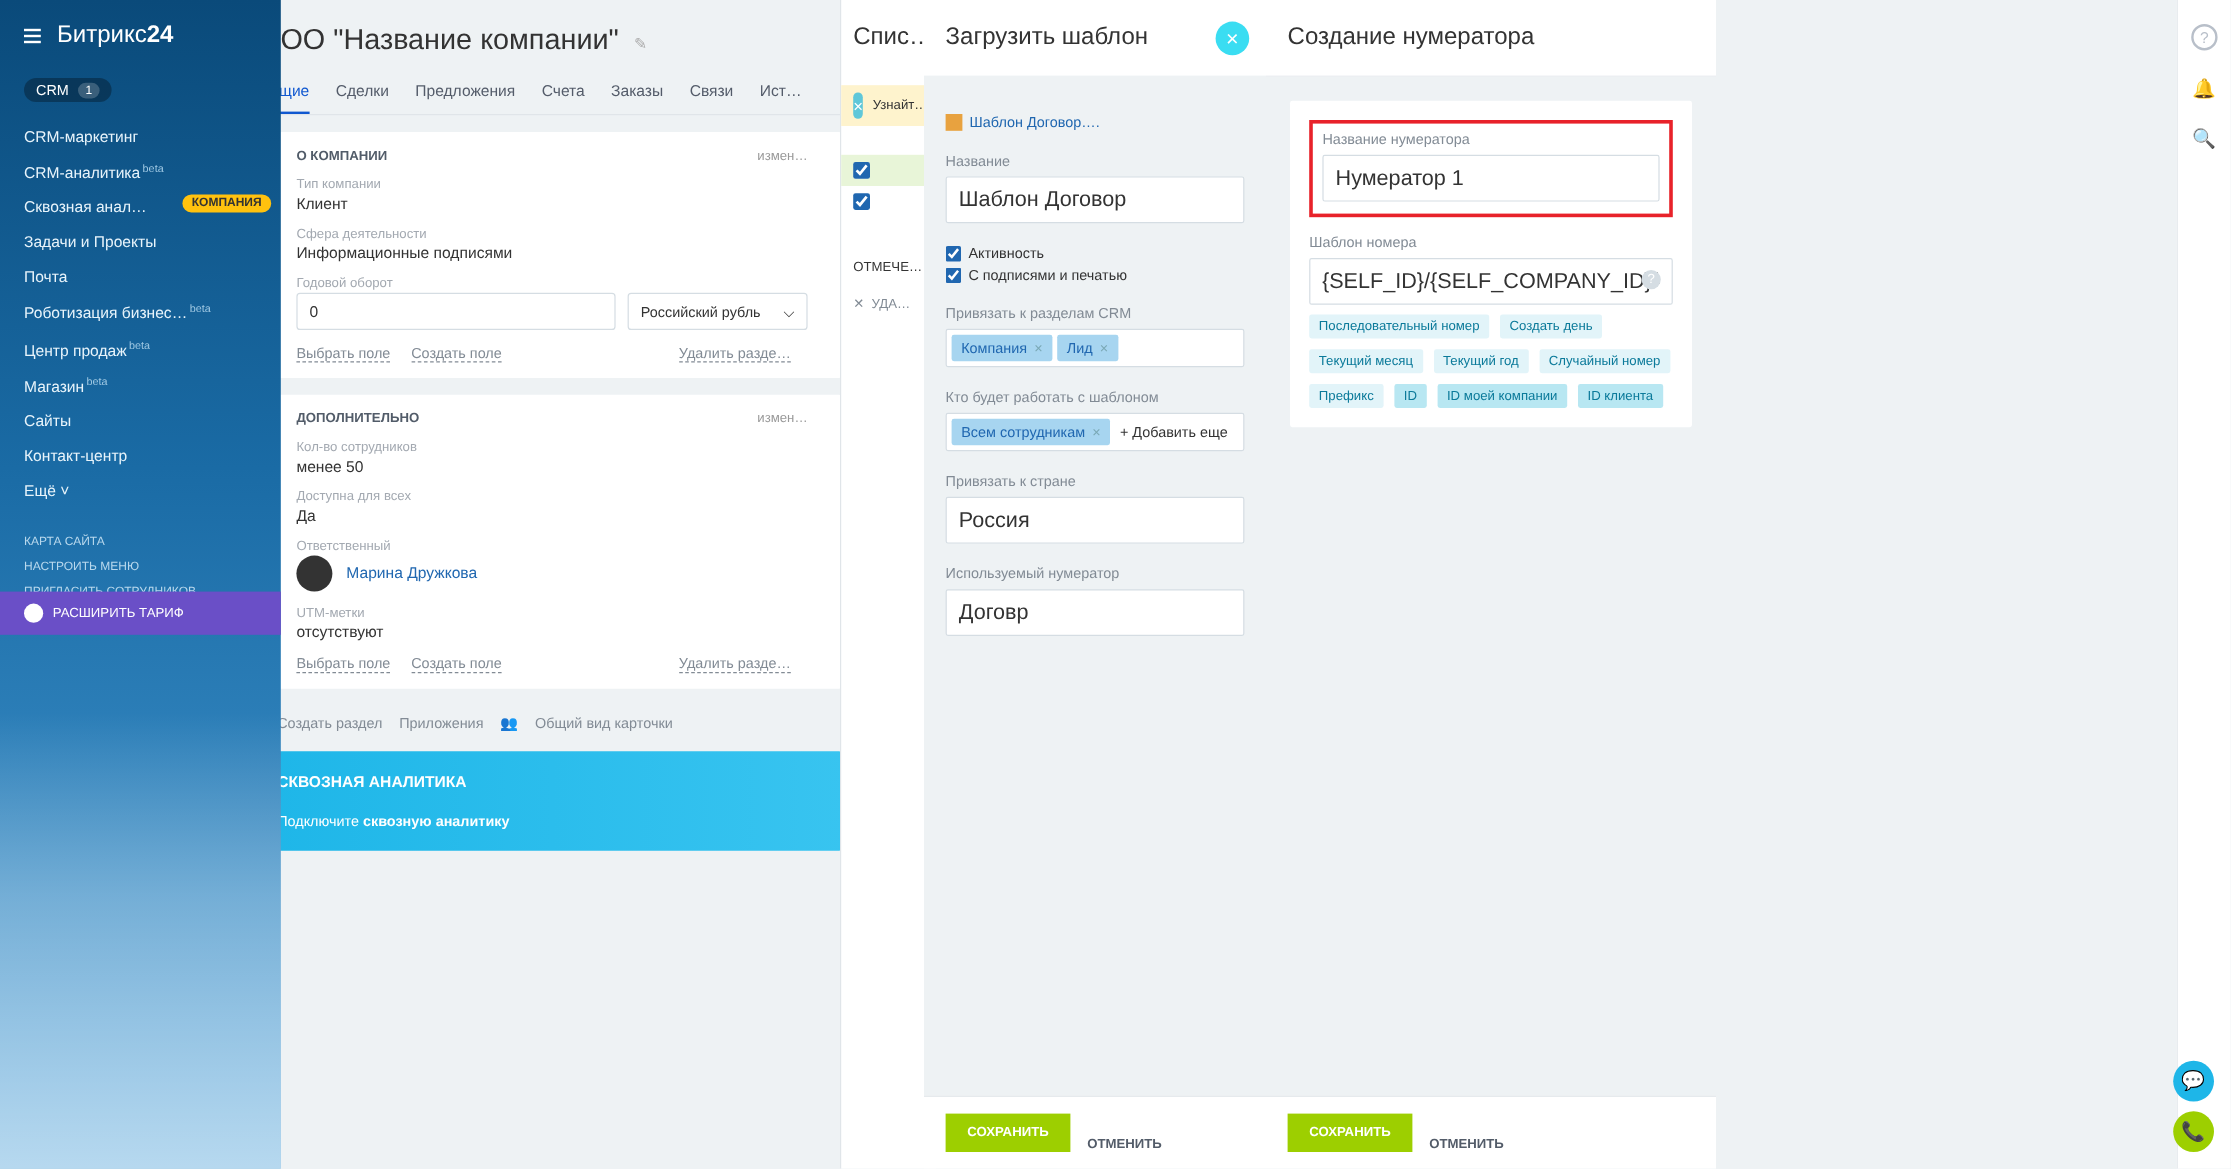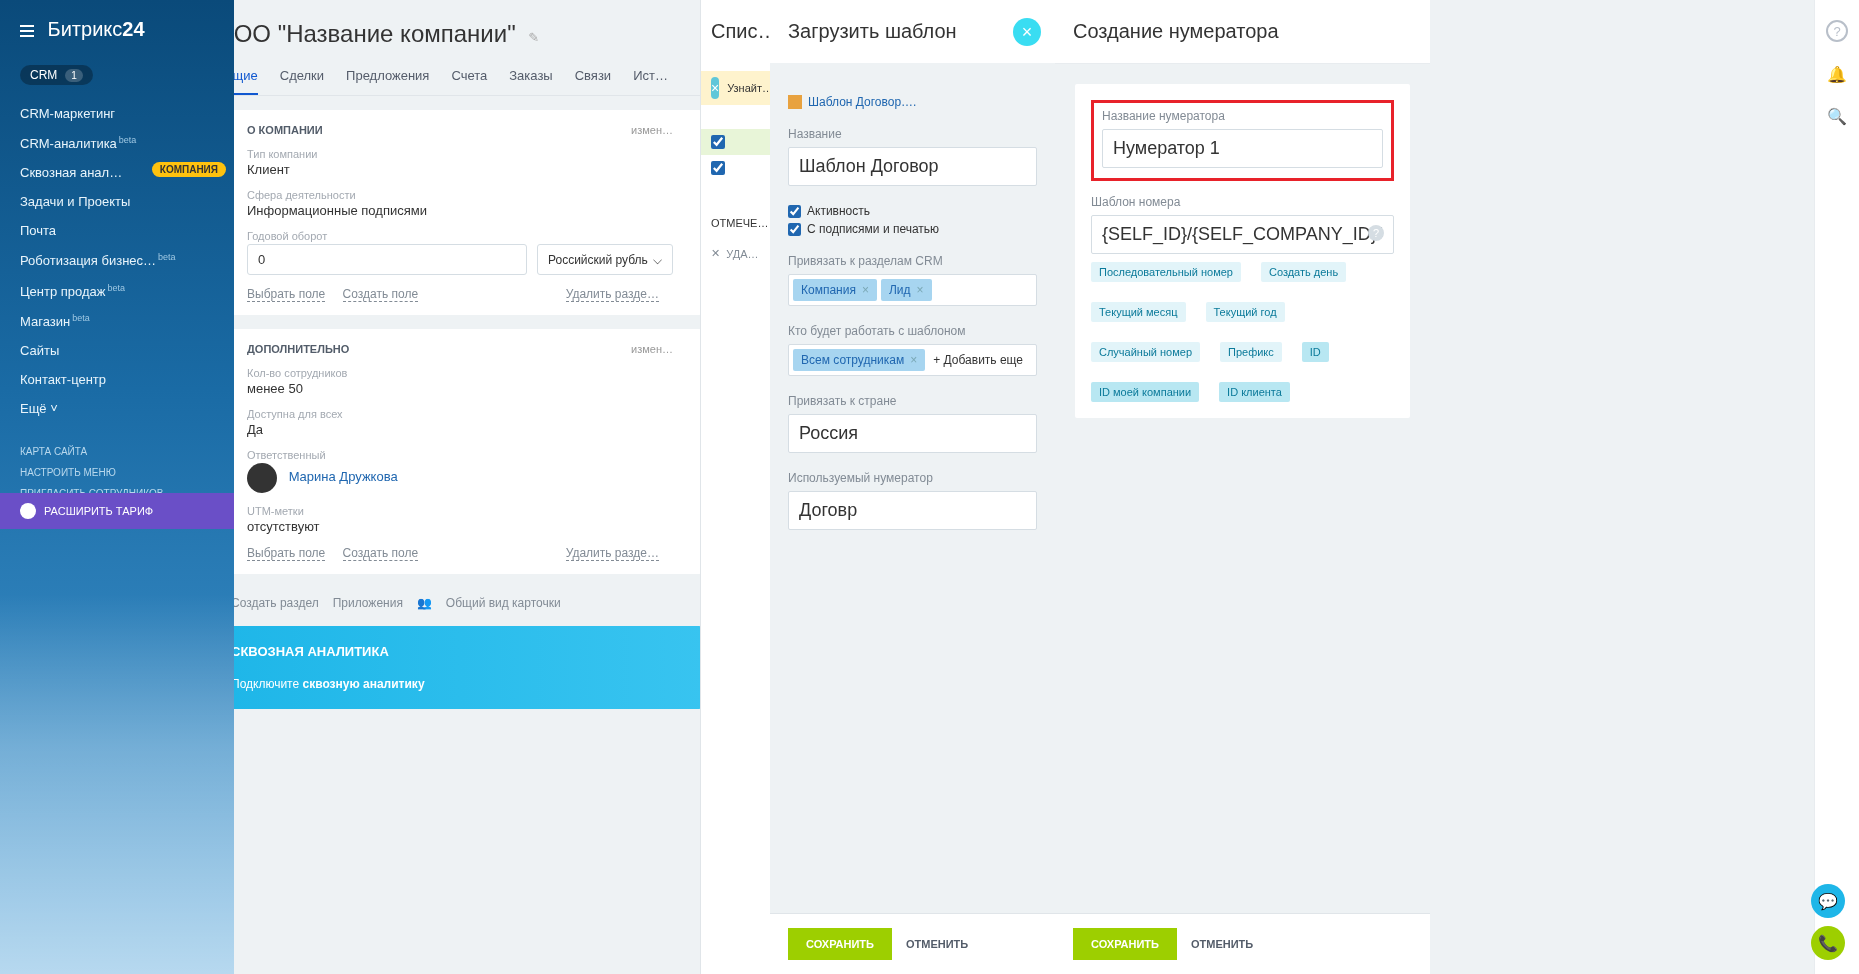--- a/index.html
+++ b/index.html
@@ -25,21 +25,21 @@
 .tabs{display:flex;gap:22px;border-bottom:1px solid #e0e5e9;margin-bottom:14px}
 .tab{padding:0 0 10px;font-size:13px;color:#545c6a;cursor:pointer}
 .tab.active{color:#1058d0;border-bottom:2px solid #1058d0;font-weight:500}
 .section{background:#fff;border-radius:6px;padding:14px 32px;margin-bottom:14px}
 .section-title{font-size:11px;color:#525c69;font-weight:600;margin-bottom:12px;text-transform:uppercase}
 .section-title .chg{float:right;font-size:11px;color:#999;text-transform:none;font-weight:400}
 .field-label{font-size:11px;color:#a3a9b1;margin-bottom:2px}
 .field-val{font-size:13px;color:#333;margin-bottom:12px}
 .input-row{display:flex;gap:10px}
 .input-box{flex:1;border:1px solid #d5dde3;border-radius:3px;padding:7px 10px;font-size:13px;color:#333;background:#fff}
-.select-box{width:136px;border:1px solid #d5dde3;border-radius:3px;padding:7px 10px;font-size:12px;color:#333;display:flex;justify-content:space-between;align-items:center}
+.select-box{width:150px;border:1px solid #d5dde3;border-radius:3px;padding:7px 10px;font-size:12px;color:#333;display:flex;justify-content:space-between;align-items:center}
 .link-row{margin-top:12px;font-size:12px}
 .link-row a{color:#828b95;border-bottom:1px dashed #828b95;text-decoration:none;margin-right:14px;cursor:pointer}
 .link-row .del{float:right}
 .avatar{width:30px;height:30px;border-radius:50%;background:#333;display:inline-block;vertical-align:middle;margin-right:8px}
 .person{color:#2067b0;font-size:13px}
 .bottom-links{padding:8px 16px;font-size:12px;color:#828b95;display:flex;gap:14px;align-items:center}
 .bottom-links span{cursor:pointer}
 .analytics-banner{background:linear-gradient(90deg,#1eb6e8,#38c4f0);color:#fff;border-radius:6px;padding:18px 16px;margin-top:8px}
 .analytics-banner .ttl{font-size:13px;font-weight:600;margin-bottom:18px}
 .analytics-banner .sub{text-align:left;font-size:12px}
@@ -60,29 +60,29 @@
 .form-input{width:100%;border:1px solid #d5dde3;border-radius:2px;padding:8px 10px;font-size:18px;color:#333;background:#fff}
 .chk-row{font-size:12px;color:#333;display:flex;align-items:center;gap:6px;margin-bottom:4px}
 .chk-row input{accent-color:#2067b0}
 .tag-box{border:1px solid #d5dde3;border-radius:2px;padding:4px;background:#fff;display:flex;flex-wrap:wrap;gap:4px;align-items:center}
 .tag-chip{background:#bcedf4;color:#2067b0;padding:4px 8px;border-radius:2px;font-size:12px;display:flex;align-items:center;gap:6px}
 .tag-chip .x{color:#7aa8b5;cursor:pointer}
 .tag-chip.blue{background:#a7d5f0}
 .add-more{font-size:12px;color:#333;padding:4px}
 .doc-link{color:#2067b0;font-size:12px;display:flex;align-items:center;gap:6px}
 .doc-ico{width:14px;height:14px;background:#e8a23f;display:inline-block}
-.panel-footer{background:#fff;border-top:1px solid #e0e5e9;padding:14px 18px;display:flex;gap:14px;align-items:center}
+.panel-footer{background:#fff;border-top:1px solid #e0e5e9;padding:14px 18px;display:flex;gap:14px;align-items:flex-end}
 .btn-save{background:#9dcf00;color:#fff;border:none;padding:10px 18px;font-size:11px;font-weight:600;cursor:pointer}
 .btn-cancel{background:none;border:none;color:#535c69;font-size:11px;font-weight:600;cursor:pointer}
 .panel-num{position:absolute;left:1055px;top:0;width:375px;height:974px;background:#eef2f4;z-index:4;display:flex;flex-direction:column}
 .panel-num .panel-header{border-bottom:1px solid #e8ecef}
 .num-body{padding:20px;flex:1}
 .num-card{background:#fff;padding:16px;border-radius:2px}
 .highlight-box{border:3px solid #e8222a;padding:6px 8px 10px;margin-bottom:14px}
-.template-tags{display:flex;flex-wrap:wrap;gap:20px;margin-top:8px}
+.template-tags{display:flex;flex-wrap:wrap;gap:9px;margin-top:8px}
 .ttag{background:#e2f4f9;color:#0b7a9a;padding:4px 8px;border-radius:2px;font-size:11px;cursor:pointer}
 .ttag.sel{background:#b8e7f2}
 .help-ico{position:absolute;right:10px;top:10px;width:16px;height:16px;border-radius:50%;background:#d5dde3;color:#fff;font-size:11px;display:flex;align-items:center;justify-content:center}
 .template-wrap{position:relative}
 .rightbar{position:absolute;right:0;top:0;width:45px;height:974px;background:#fff;border-left:1px solid #e8ecef;display:flex;flex-direction:column;align-items:center;padding-top:20px;gap:22px;z-index:5}
 .rb-ico{width:20px;height:20px;color:#717a84;cursor:pointer;display:flex;align-items:center;justify-content:center;font-size:16px}
 .rb-ico.help{border:2px solid #b8bfc9;border-radius:50%;width:22px;height:22px;font-size:13px;color:#b8bfc9}
 .fab{position:absolute;right:14px;width:34px;height:34px;border-radius:50%;display:flex;align-items:center;justify-content:center;color:#fff;z-index:6}
 .fab.blue{bottom:56px;background:#1eb6e8}
 .fab.green{bottom:14px;background:#9dcf00}

